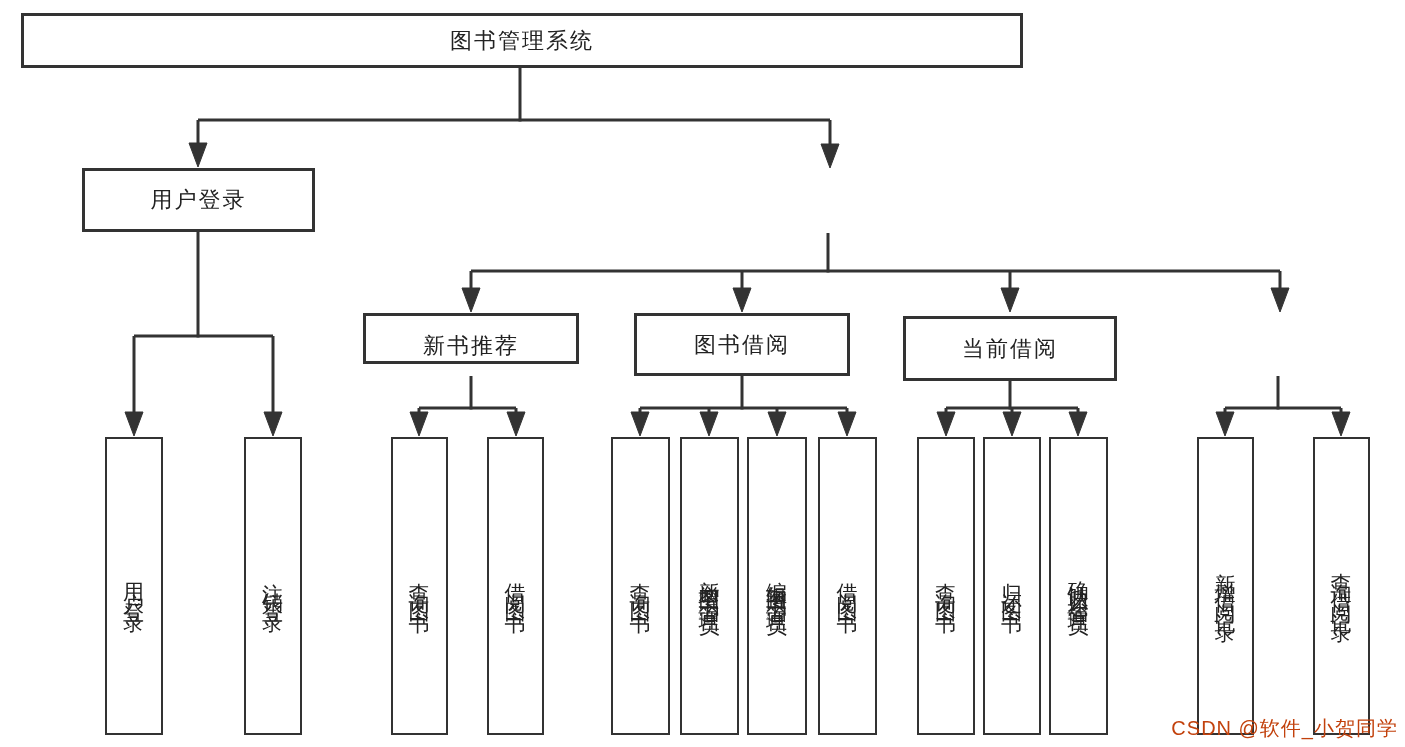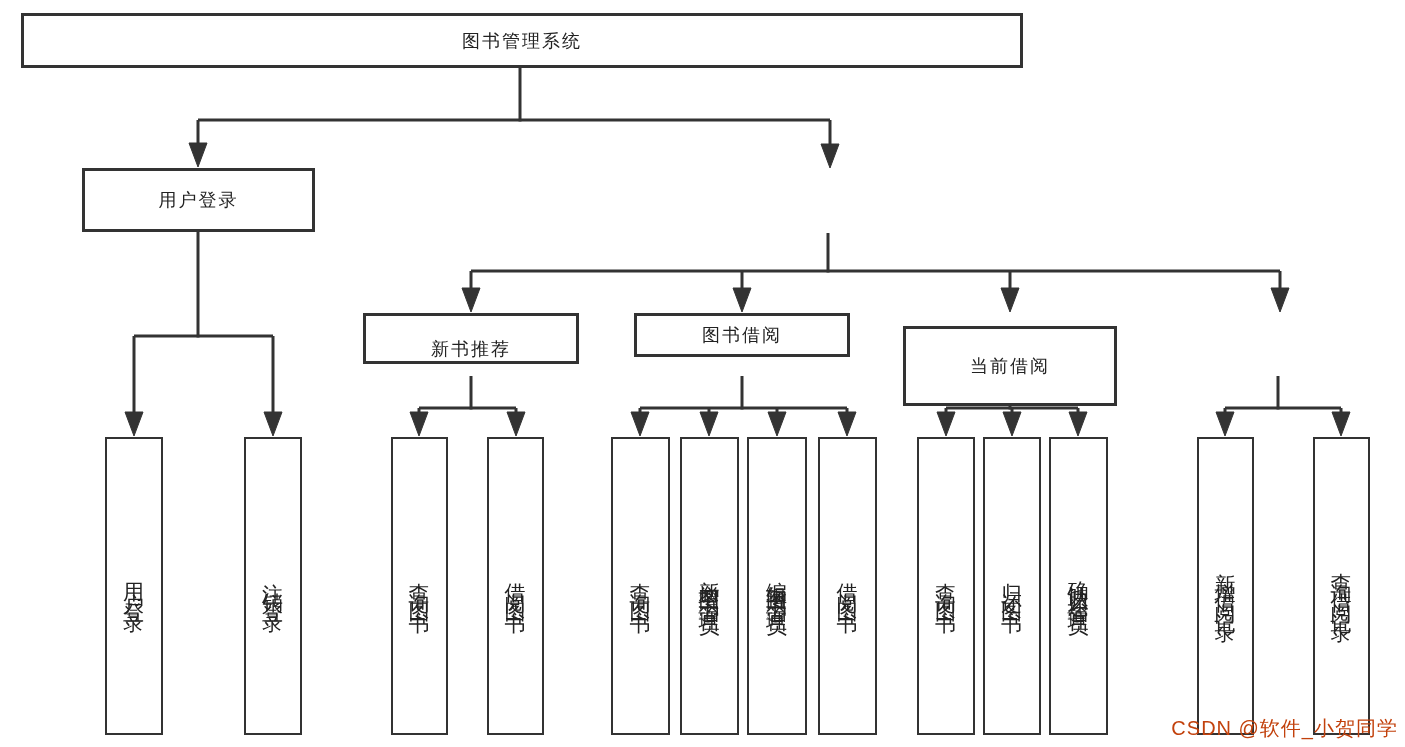--- a/index.html
+++ b/index.html
@@ -22,21 +22,21 @@
   .node {
     position: absolute;
     background: #ffffff;
     border: 3px solid #333333;
     display: flex;
     align-items: center;
     justify-content: center;
     color: #222222;
   }
   .node.h-box span {
-    font-size: 18px;
+    font-size: 22px;
     letter-spacing: 2px;
     white-space: nowrap;
   }
   .node.v-box { border-width: 2.5px; }
   .node.v-box span {
     writing-mode: vertical-rl;
     text-orientation: mixed;
     font-size: 21px;
     letter-spacing: 10px;
     line-height: 1;
@@ -137,24 +137,24 @@
     <span>图书管理系统</span>
   </div>
 
   <div class="node h-box" style="left:82px; top:168px; width:233px; height:64px;">
     <span>用户登录</span>
   </div>
 
   <div class="node h-box" style="left:363px; top:313px; width:216px; height:51px;align-items:flex-end;">
     <span>新书推荐</span>
   </div>
-  <div class="node h-box" style="left:634px; top:313px; width:216px; height:44px;">
+  <div class="node h-box" style="left:634px; top:313px; width:216px; height:63px;">
     <span>图书借阅</span>
   </div>
-  <div class="node h-box" style="left:903px; top:326px; width:214px; height:80px;">
+  <div class="node h-box" style="left:903px; top:316px; width:214px; height:65px;">
     <span>当前借阅</span>
   </div>
 
   <div class="node v-box" style="left:105px; top:437px; width:58px; height:298px;">
     <span>用户登录</span>
   </div>
   <div class="node v-box" style="left:244px; top:437px; width:58px; height:298px;">
     <span>注销登录</span>
   </div>
 

